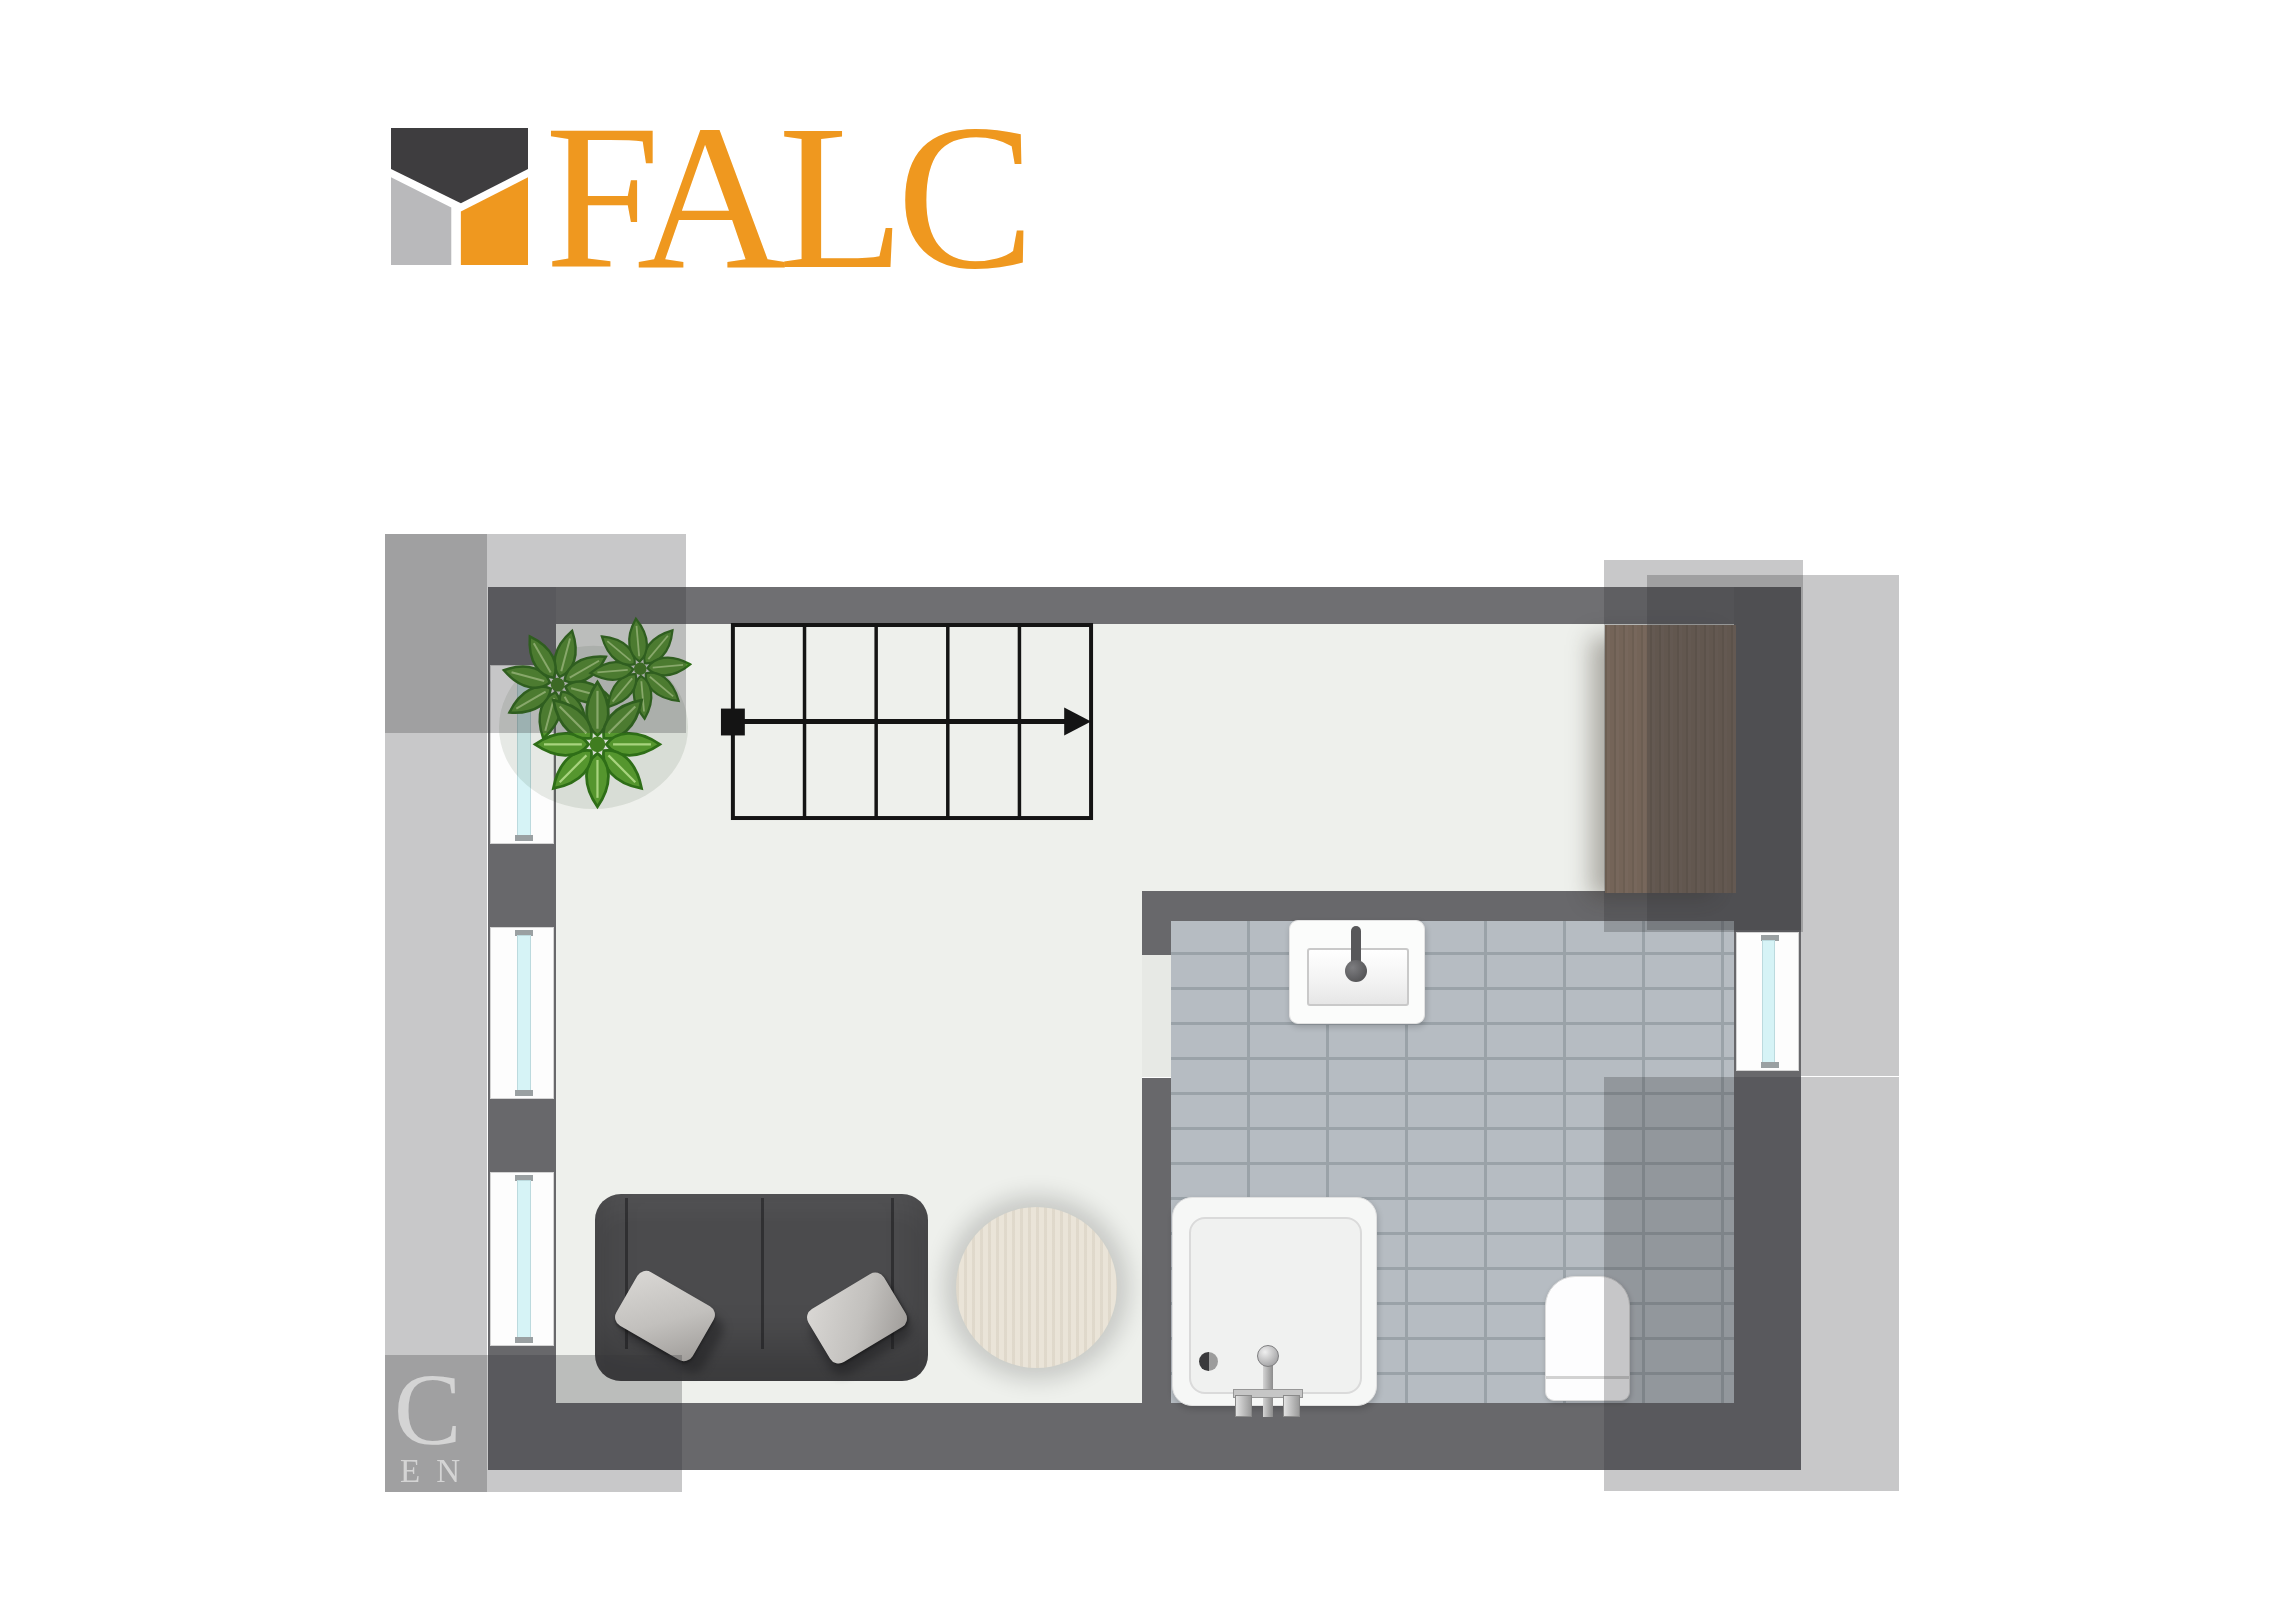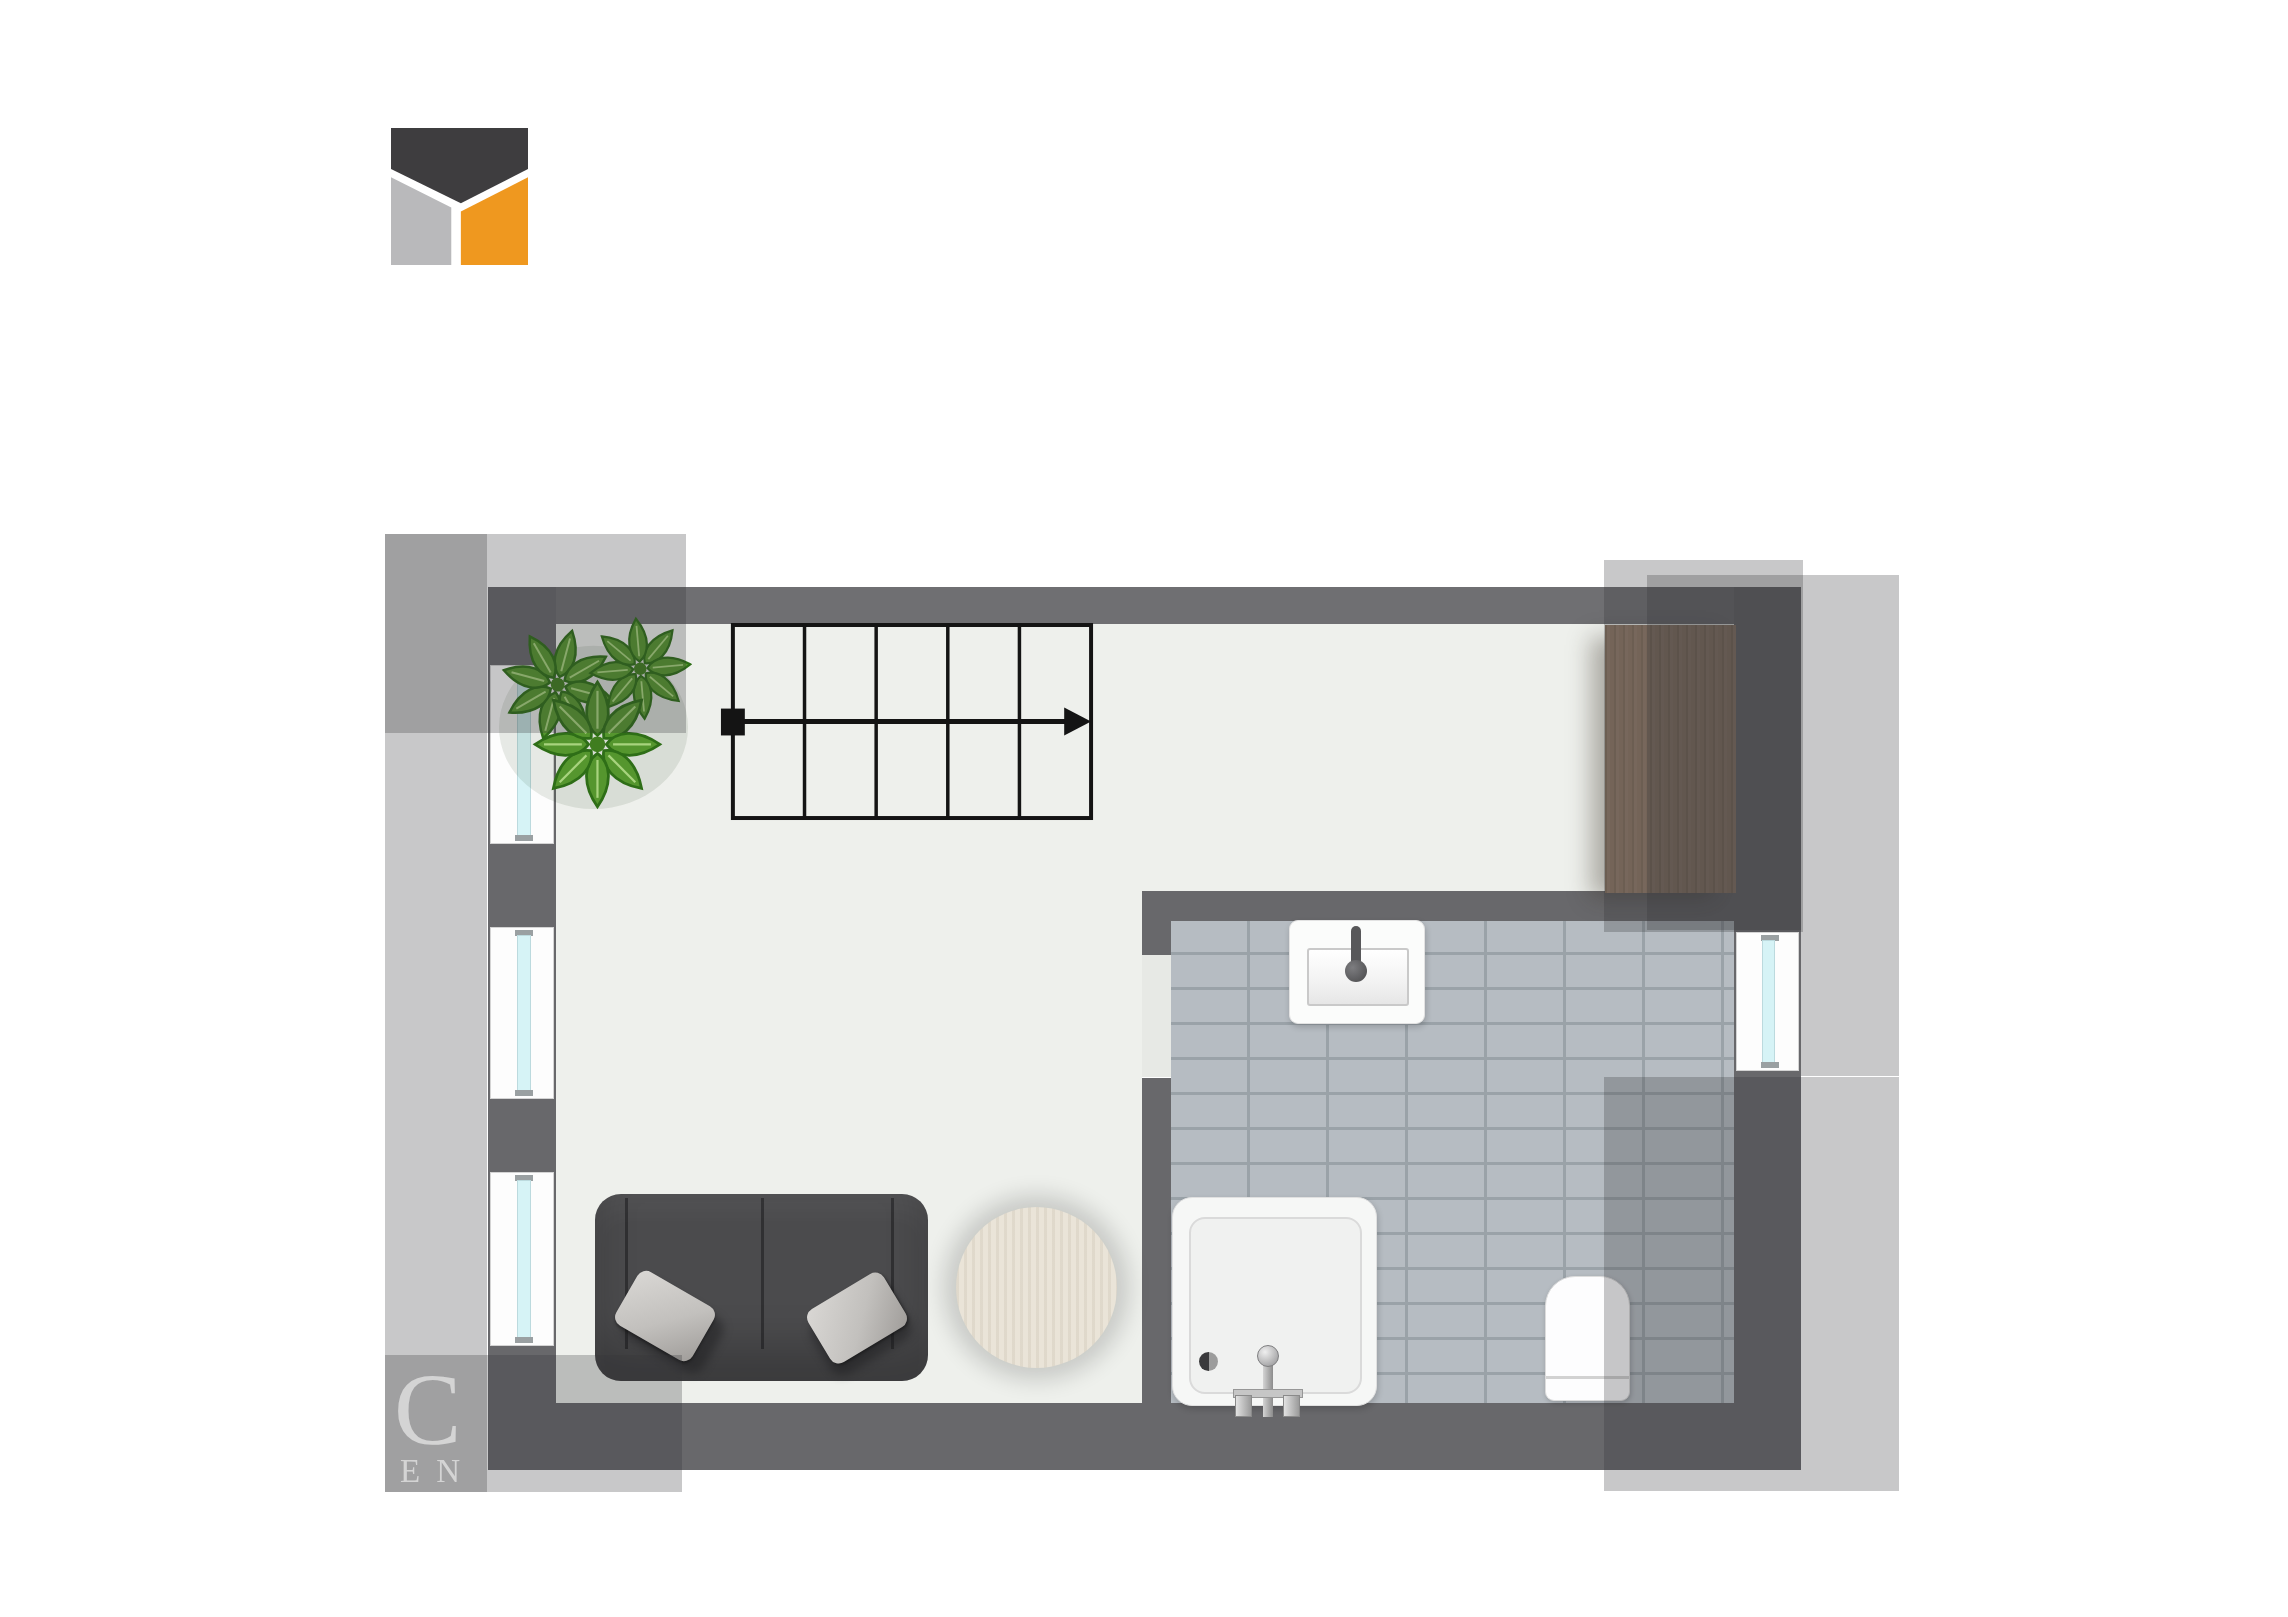--- a/index.html
+++ b/index.html
@@ -112,20 +112,21 @@
 
 <div class="canvas">
 
   <div class="abs logo-icon">
     <svg width="137" height="139" viewBox="0 0 100 100">
       <polygon points="0,0 100,0 100,30 51,55 0,30" fill="var(--logo-dark,#3E3D3F)"></polygon>
       <polygon points="0,36 44,58 44,100 0,100" fill="var(--logo-gray,#B9B9BB)"></polygon>
       <polygon points="51,61 100,36 100,100 51,100" fill="var(--accent,#EF981F)"></polygon>
     </svg>
   </div>
+  <div class="abs brand-text">FALC</div>
 
   <div class="abs floor floor-a"></div>
   <div class="abs floor floor-b"></div>
   <div class="abs bath-tiles"></div>
 
   <div class="abs wall wall-top"></div>
   <div class="abs wall wall-left"></div>
   <div class="abs wall wall-right"></div>
   <div class="abs wall wall-bottom"></div>
   <div class="abs wall bath-wall-top"></div>

